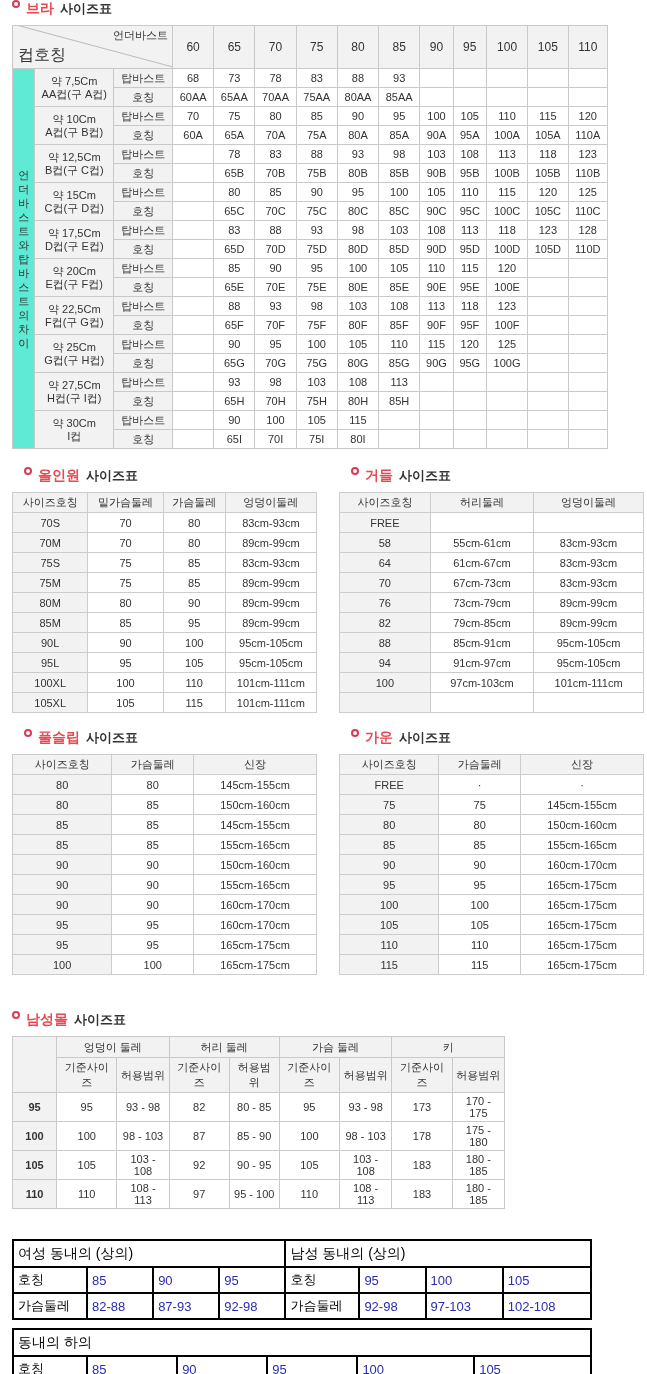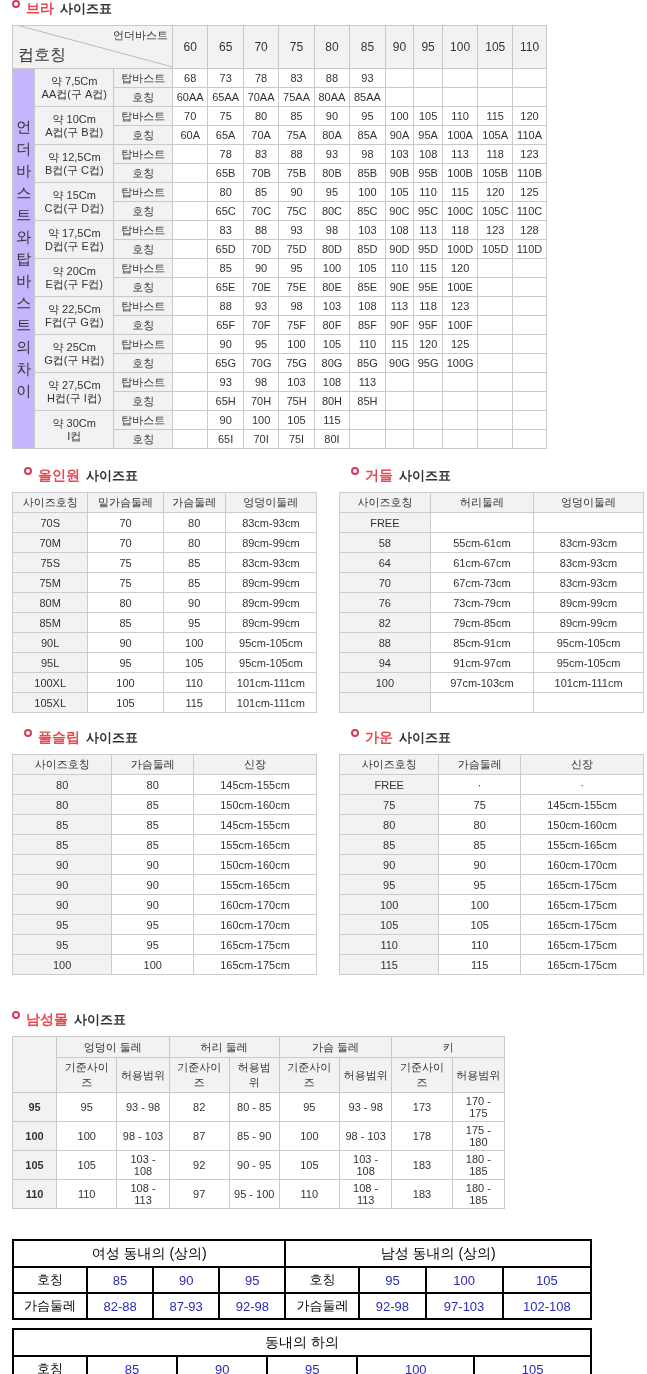--- a/index.html
+++ b/index.html
@@ -47,38 +47,38 @@
     font-weight: normal;
     padding: 2px 3px;
     height: 21px;
     background: #ffffff;
     color: #333;
   }
   .tb .hd { background: #f2f2f2; font-weight: normal; }
 
   
   #bra-wrap { margin: 0 12px 18px 12px; }
-  #bra-table { width: 535px; }
+  #bra-table { width: 596px; }
   #bra-table td {
     border: 1px solid #c9c9c9;
     height: 19px;
     font-size: 11px;
     padding: 1px 2px;
   }
   #bra-table td.corner {
     background: #f2f2f2;
     padding: 0;
     position: relative;
     width: 160px;
   }
   #bra-table td.side {
-    background: #c4b5fd;
+    background: #5eead4;
     width: 22px;
-    line-height: 22px;
-    font-size: 15px;
+    line-height: 14px;
+    font-size: 11px;
   }
   #bra-table td.cupname { background: #f2f2f2; width: 78px; font-size: 11px; line-height:13px;}
   #bra-table td.rowlbl  { background: #f2f2f2; width: 58px; }
   #bra-table td.numhd   { background: #f2f2f2; font-size: 12px; }
   .corner-box { position: relative; height: 42px; }
   .corner-box .diag {
     position: absolute; left: 0; top: 0; width: 100%; height: 100%;
     overflow: hidden;
   }
   .corner-box .diag:after {
@@ -109,21 +109,20 @@
   #men-table { width: 493px; margin: 0 12px 16px 12px; padding-left: 44px; }
   #men-table td { border: 1px solid #c9c9c9; height: 21px; }
   #men-table td.hd { background: #f2f2f2; }
   #men-table td.rk { background: #f2f2f2; font-weight: bold; width: 44px; }
 
   
   .uw-wrap { margin: 0 12px 0 12px; }
   .uw { width: 580px; }
   .uw td {
     border: 2px solid #000000;
-    text-align: center;
     height: 26px;
     font-size: 13px;
     color: #2b2bb3;
     padding: 1px 4px;
   }
   .uw td.lbl { color: #000; font-size: 13px; width: 74px; }
   .uw td.title { color: #000; font-size: 14px; height: 27px; }
   .spacer8 { height: 8px; }
   .spacer14 { height: 14px; }
   .spacer20 { height: 20px; }

